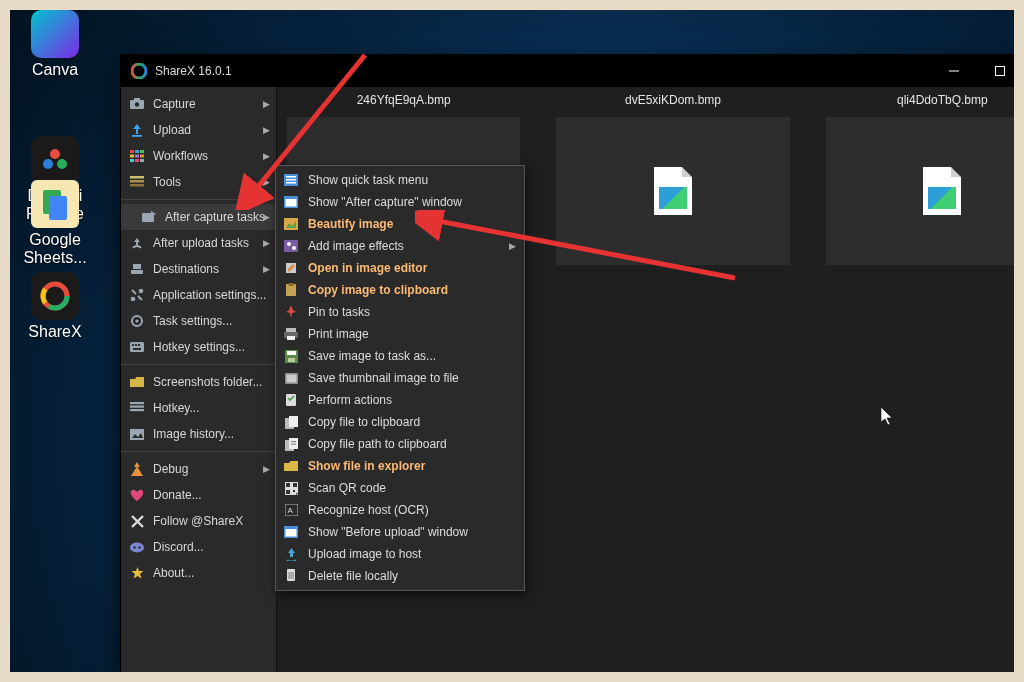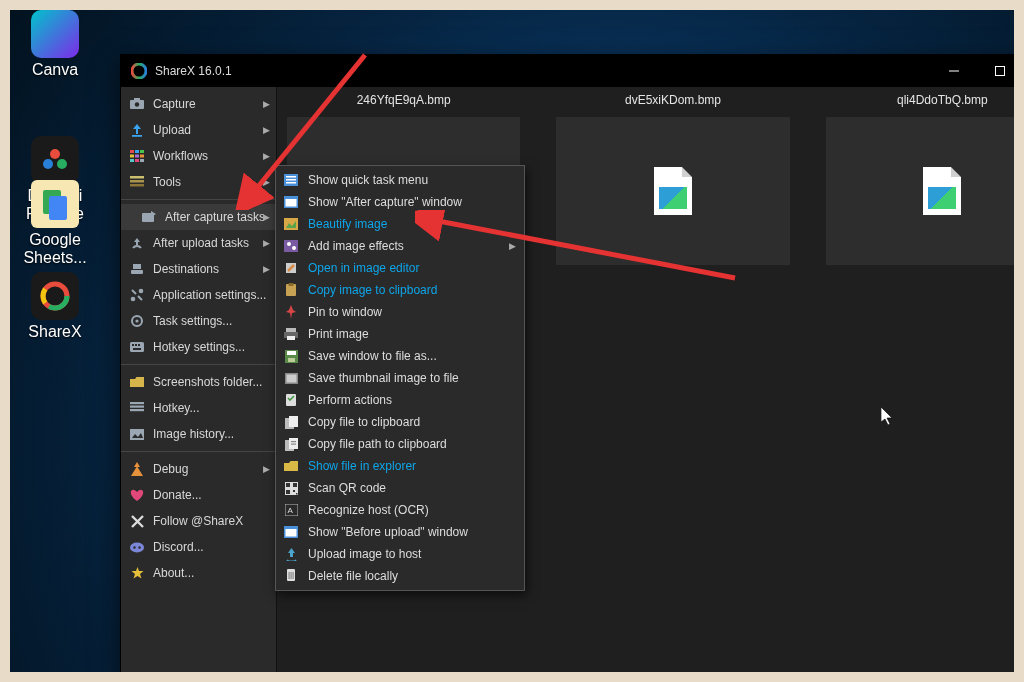--- a/index.html
+++ b/index.html
@@ -31,21 +31,21 @@
   .file-row { display: flex; gap: 36px; padding: 0 10px; }
   .file-card { flex: 1; text-align: center; }
   .file-name { color: #e4e4e4; font-size: 12px; padding: 6px 0 10px; white-space: nowrap; overflow: hidden; text-overflow: ellipsis; }
   .file-thumb { height: 148px; background: #2d2d2d; display: flex; align-items: center; justify-content: center; }
   .file-icon { width: 38px; height: 48px; background: #fff; position: relative; }
   .file-icon::before { content: ""; position: absolute; top: 0; right: 0; border-style: solid; border-width: 0 10px 10px 0; border-color: #2d2d2d #2d2d2d #d0d0d0 #d0d0d0; }
   .file-icon::after { content: ""; position: absolute; left: 5px; right: 5px; bottom: 6px; height: 22px; background: linear-gradient(135deg, #2e9fd6 50%, #3ecf72 50%); }
 
   .submenu { position: absolute; top: 155px; left: 265px; width: 250px; background: #2a2a2a; border: 1px solid #555; box-shadow: 2px 4px 10px rgba(0,0,0,0.6); padding: 3px 0; }
   .submenu .mitem { height: 22px; display: flex; align-items: center; color: #ddd; font-size: 12px; padding: 0 10px 0 6px; position: relative; }
-  .submenu .mitem.bold { font-weight: 400; color: #0ea5e9; }
+  .submenu .mitem.bold { font-weight: 700; color: #fdba74; }
   .submenu .mitem .mico { width: 18px; height: 16px; margin-right: 8px; flex: 0 0 18px; display: inline-flex; align-items: center; justify-content: center; font-size: 12px; }
   .submenu .mitem .arrow { position: absolute; right: 8px; font-size: 9px; color: #aaa; }
 
   .arrow-annotation1 { position: absolute; pointer-events: none; }
   .cursor { position: absolute; left: 604px; top: 320px; color: #fff; font-size: 18px; pointer-events: none; }
 </style>
 </head>
 <body>
 
 <div class="desktop">
@@ -389,41 +389,41 @@
           </svg>
         </span>
         <span>Copy image to clipboard</span>
       </div>
       <div class="mitem">
         <span class="mico">
           <svg width="12" height="14">
             <path d="M6 0 L8 5 L11 7 L7 8 L6 14 L5 8 L1 7 L4 5 Z" fill="#d94646"></path>
           </svg>
         </span>
-        <span>Pin to window</span>
+        <span>Pin to tasks</span>
       </div>
       <div class="mitem">
         <span class="mico">
           <svg width="14" height="12">
             <rect x="2" y="0" width="10" height="4" fill="#bbb"></rect>
             <rect x="0" y="4" width="14" height="6" fill="#666"></rect>
             <rect x="3" y="8" width="8" height="4" fill="#eee"></rect>
           </svg>
         </span>
         <span>Print image</span>
       </div>
       <div class="mitem">
         <span class="mico">
           <svg width="13" height="13">
             <rect width="13" height="13" fill="#5a8a4a"></rect>
             <rect x="2" y="1" width="9" height="4" fill="#fff"></rect>
             <rect x="3" y="8" width="7" height="4" fill="#bc9"></rect>
           </svg>
         </span>
-        <span>Save window to file as...</span>
+        <span>Save image to task as...</span>
       </div>
       <div class="mitem">
         <span class="mico">
           <svg width="13" height="11">
             <rect width="13" height="11" fill="#888"></rect>
             <rect x="1.5" y="1.5" width="10" height="8" fill="#ccc"></rect>
           </svg>
         </span>
         <span>Save thumbnail image to file</span>
       </div>

